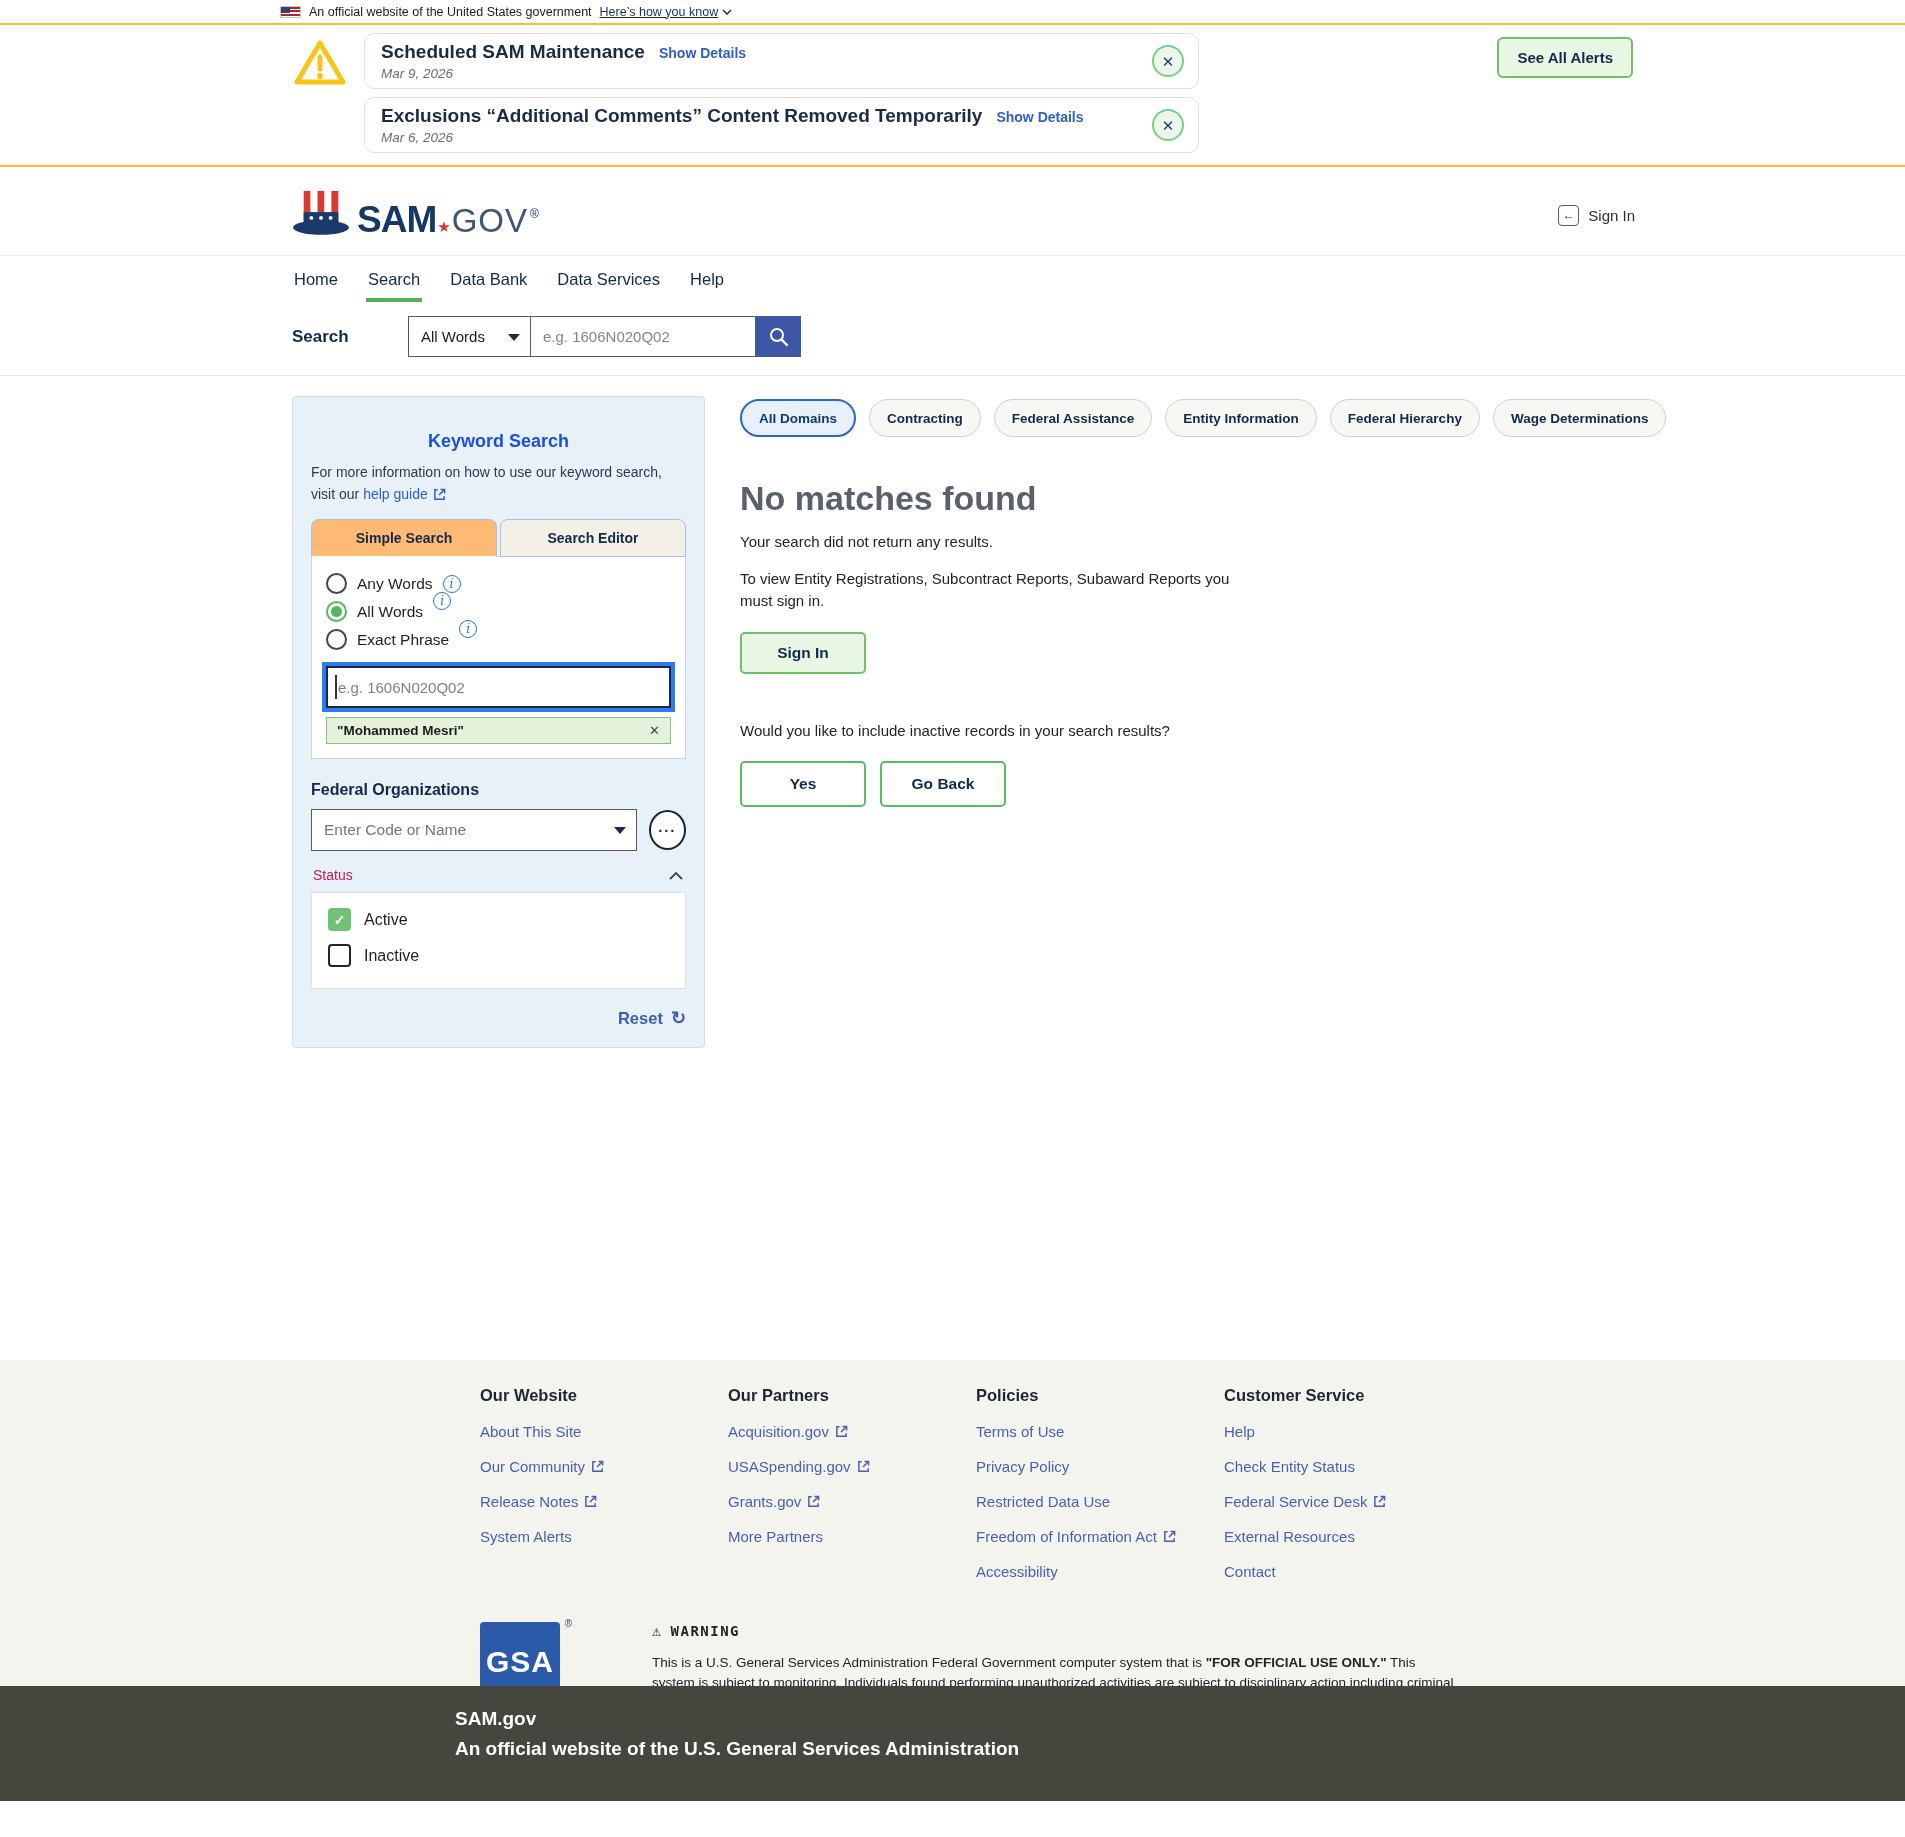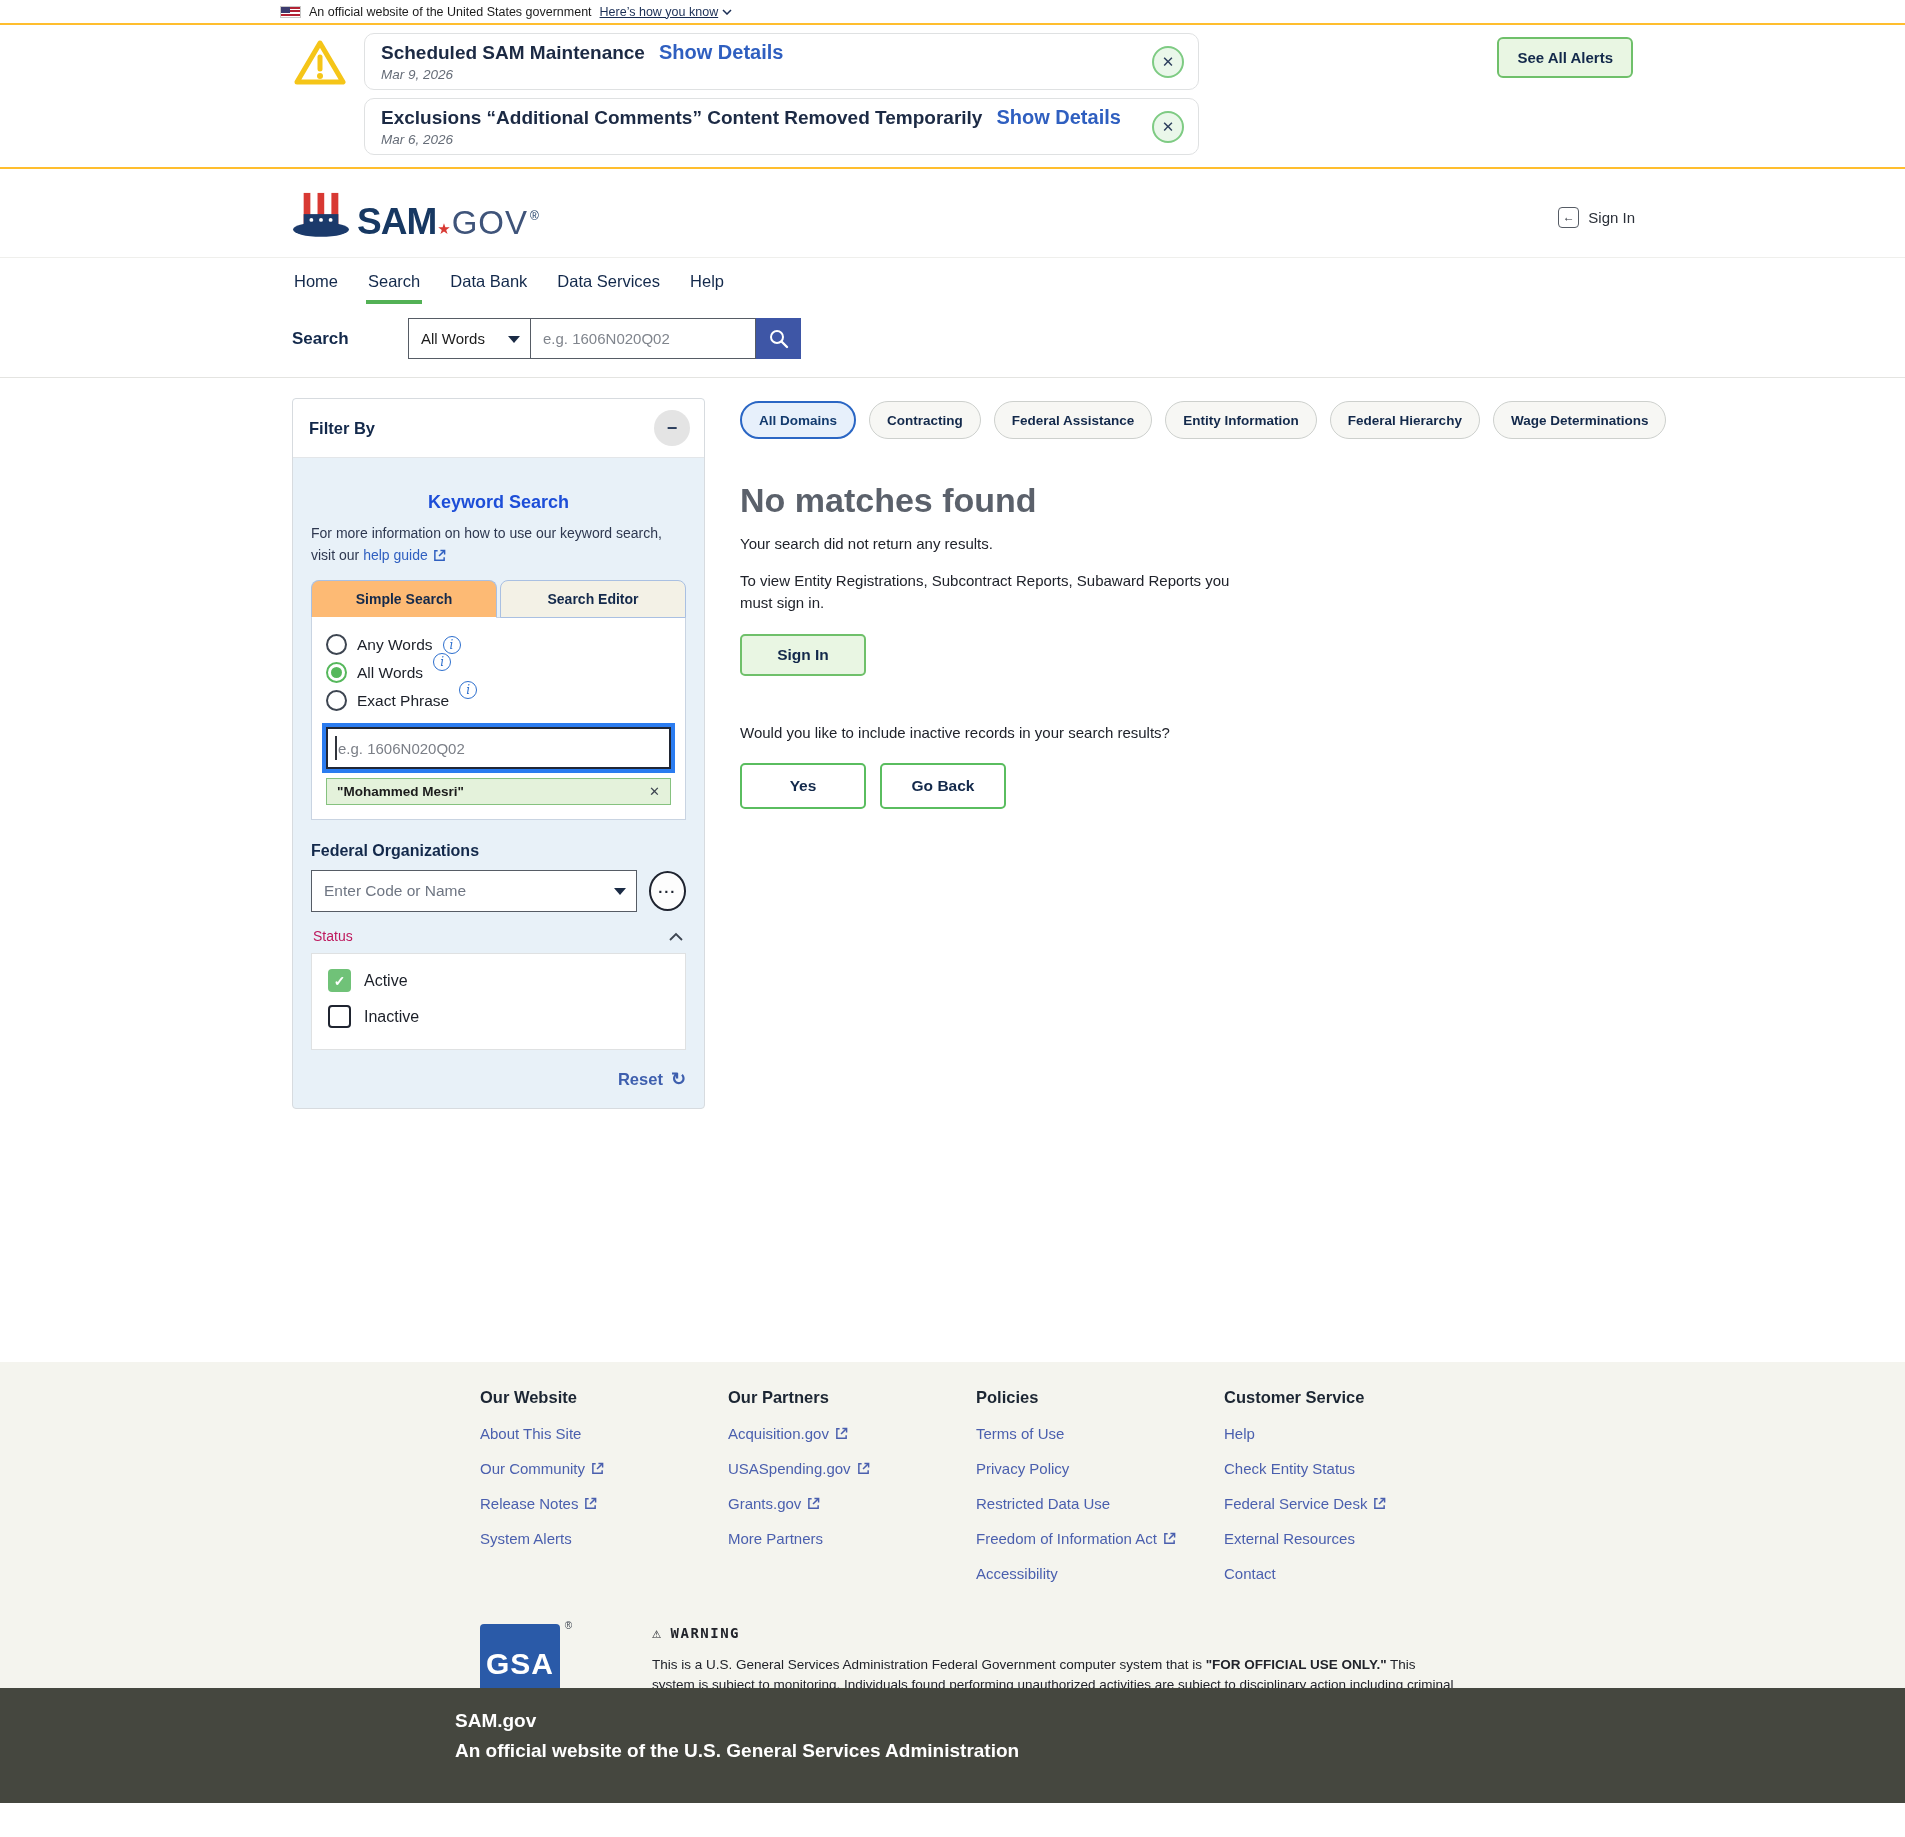--- a/index.html
+++ b/index.html
@@ -17,21 +17,21 @@
   .flag .canton { position:absolute; left:0; top:0; width:9px; height:6.5px; background:#3c3b6e; }
   .banner-link { color:#1a2e55; text-decoration:underline; cursor:pointer; display:inline-flex; align-items:center; gap:4px;}
 
   
   .alerts { display:flex; gap:16px; padding:8px 272px 12px 292px; border-bottom:2px solid #ffbe2e; background:#fff;}
   .alert-tri { margin-top:4px; flex:0 0 auto; }
   .alert-stack { display:flex; flex-direction:column; gap:8px; width:835px; }
   .alert { position:relative; background:#fff; border:1px solid #dfe1e2; border-radius:10px; padding:7px 64px 7px 16px; min-height:50px;}
   .alert-title-row { display:flex; gap:14px; align-items:baseline; }
   .alert-title { font-size:19px; font-weight:700; color:#1c2a44; }
-  .alert-link { font-size:20px; font-weight:600; color:#2f5fc0; cursor:pointer; }
+  .alert-link { font-size:14px; font-weight:600; color:#2f5fc0; cursor:pointer; }
   .alert-date { font-size:13.5px; font-style:italic; color:#666d78; margin-top:3px; }
   .alert-close { position:absolute; right:14px; top:50%; transform:translateY(-50%);
     width:32px; height:32px; border-radius:50%; border:2px solid #7ecb83; background:#eaf7ea;
     color:#2c3e5d; font-size:15px; line-height:1; display:flex; align-items:center; justify-content:center;}
   .see-all { margin-left:auto; align-self:flex-start; margin-top:4px;
     background:#e9f6e3; border:2px solid #6fc06a; border-radius:6px;
     padding:10px 18px; font-size:15px; font-weight:700; color:#13294b; }
 
   
   .site-header { display:flex; align-items:center; padding:20px 270px 12px 292px; height:88px; }
@@ -260,26 +260,20 @@
     <svg width="24" height="24" viewBox="0 0 24 24">
       <circle cx="10" cy="10" r="6" fill="none" stroke="#fff" stroke-width="2"></circle>
       <line x1="14.5" y1="14.5" x2="20" y2="20" stroke="#fff" stroke-width="2.4" stroke-linecap="round"></line>
     </svg>
   </button>
 </div>
 
 <div class="main">
 
   <div class="filter-panel">
-    <div class="filter-head">
-      <span class="filter-title">Filter By</span>
-      <button class="collapse-btn">
-        <span>−</span>
-      </button>
-    </div>
 
     <div class="filter-body">
       <div class="kw-head">Keyword Search</div>
       <div class="kw-info">
         <span>For more information on how to use our keyword search, visit our</span>
         <span class="help-link">
           <span>help guide</span>
           <span class="ext">
               <svg width="13" height="13" viewBox="0 0 14 14">
                 <path d="M5 2 H2 V12 H12 V9" fill="none" stroke="currentColor" stroke-width="1.6"></path>

